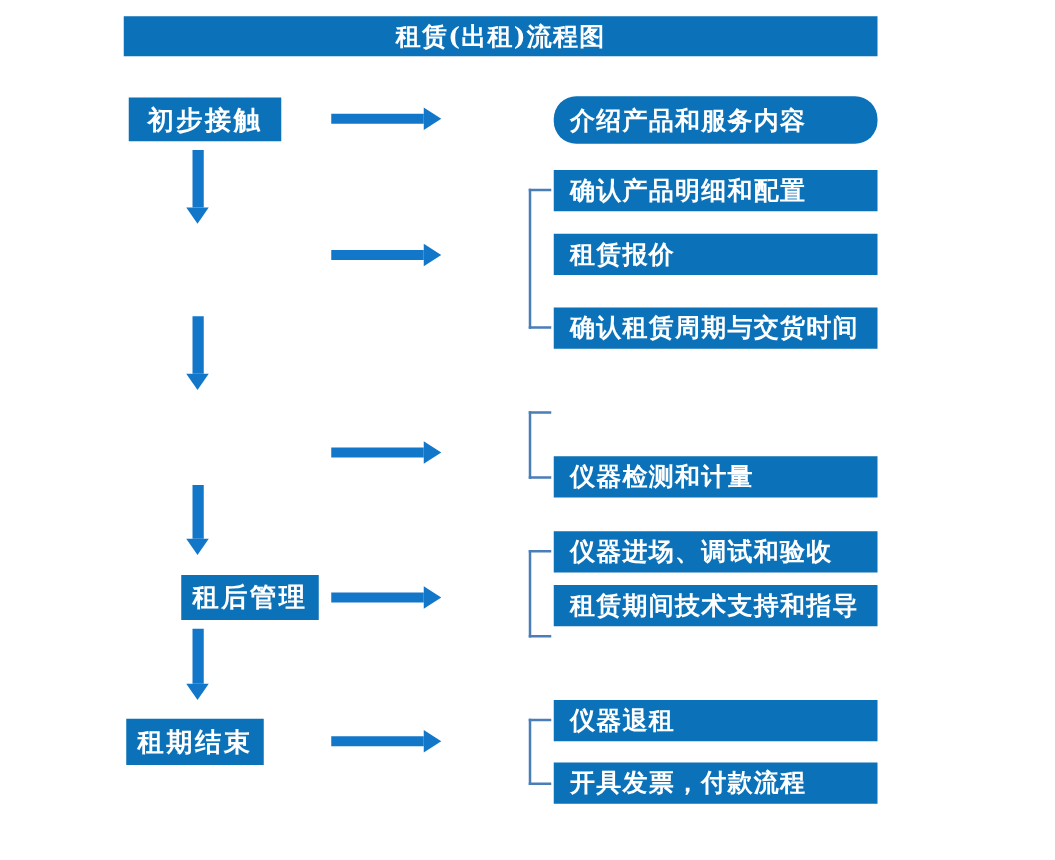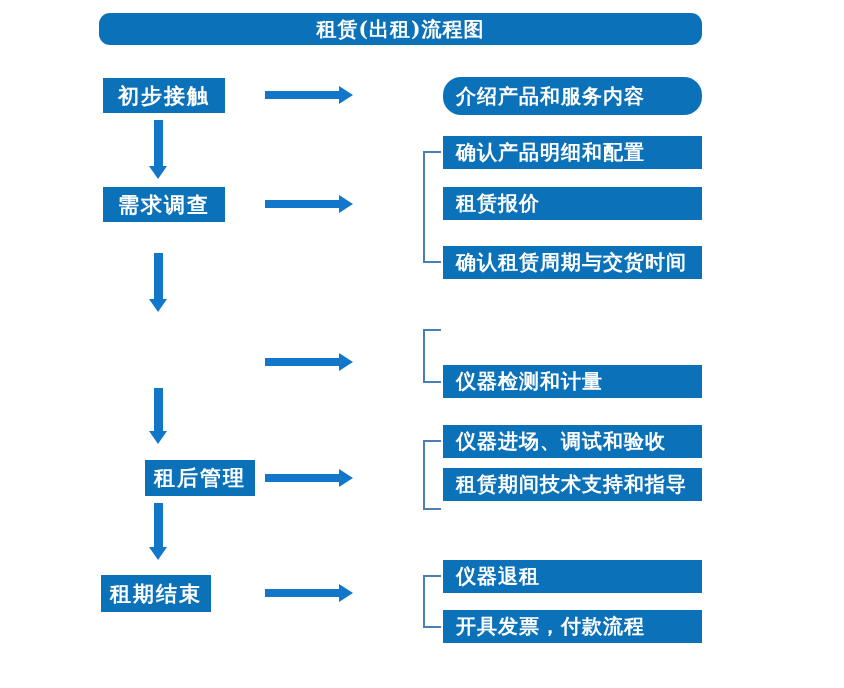--- a/index.html
+++ b/index.html
@@ -15,21 +15,20 @@
   .title-bar {
     position: absolute;
     left: 99px; top: 13px;
     width: 603px; height: 32px;
     background: #0b71b8;
     color: #ffffff;
     font-size: 20px;
     line-height: 32px;
     text-align: center;
     letter-spacing: 1px;
-    border-radius: 11px;
   }
   .stage-box {
     position: absolute;
     background: #0b71b8;
     color: #ffffff;
     font-size: 21px;
     text-align: center;
     letter-spacing: 2px;
   }
   .output-box {
@@ -89,21 +88,20 @@
   }
 </style>
 </head>
 <body>
 
 <div class="canvas">
 
   <div class="title-bar">租赁(出租)流程图</div>
 
   <div class="stage-box" style="left:103px; top:78px;  width:122px; height:35px; line-height:35px;">初步接触</div>
-  <div class="stage-box" style="left:103px; top:187px; width:122px; height:35px; line-height:35px;">需求调查</div>
   <div class="stage-box" style="left:101px; top:460px; width:110px; height:36px; line-height:36px;margin-left:44px;">租后管理</div>
   <div class="stage-box" style="left:101px; top:575px; width:110px; height:37px; line-height:37px;">租期结束</div>
 
   <div class="v-arrow" style="top:120px; height:46px;"></div>
   <div class="v-arrow" style="top:253px; height:46px;"></div>
   <div class="v-arrow" style="top:388px; height:43px;"></div>
   <div class="v-arrow" style="top:503px; height:44px;"></div>
 
   <div class="h-arrow" style="top:91px;"></div>
   <div class="h-arrow" style="top:200px;"></div>

